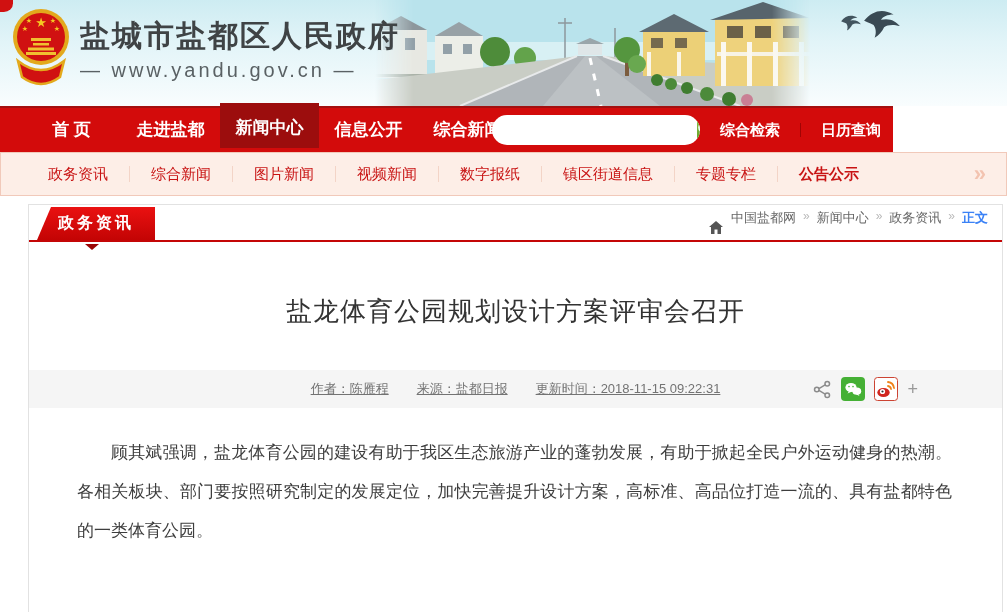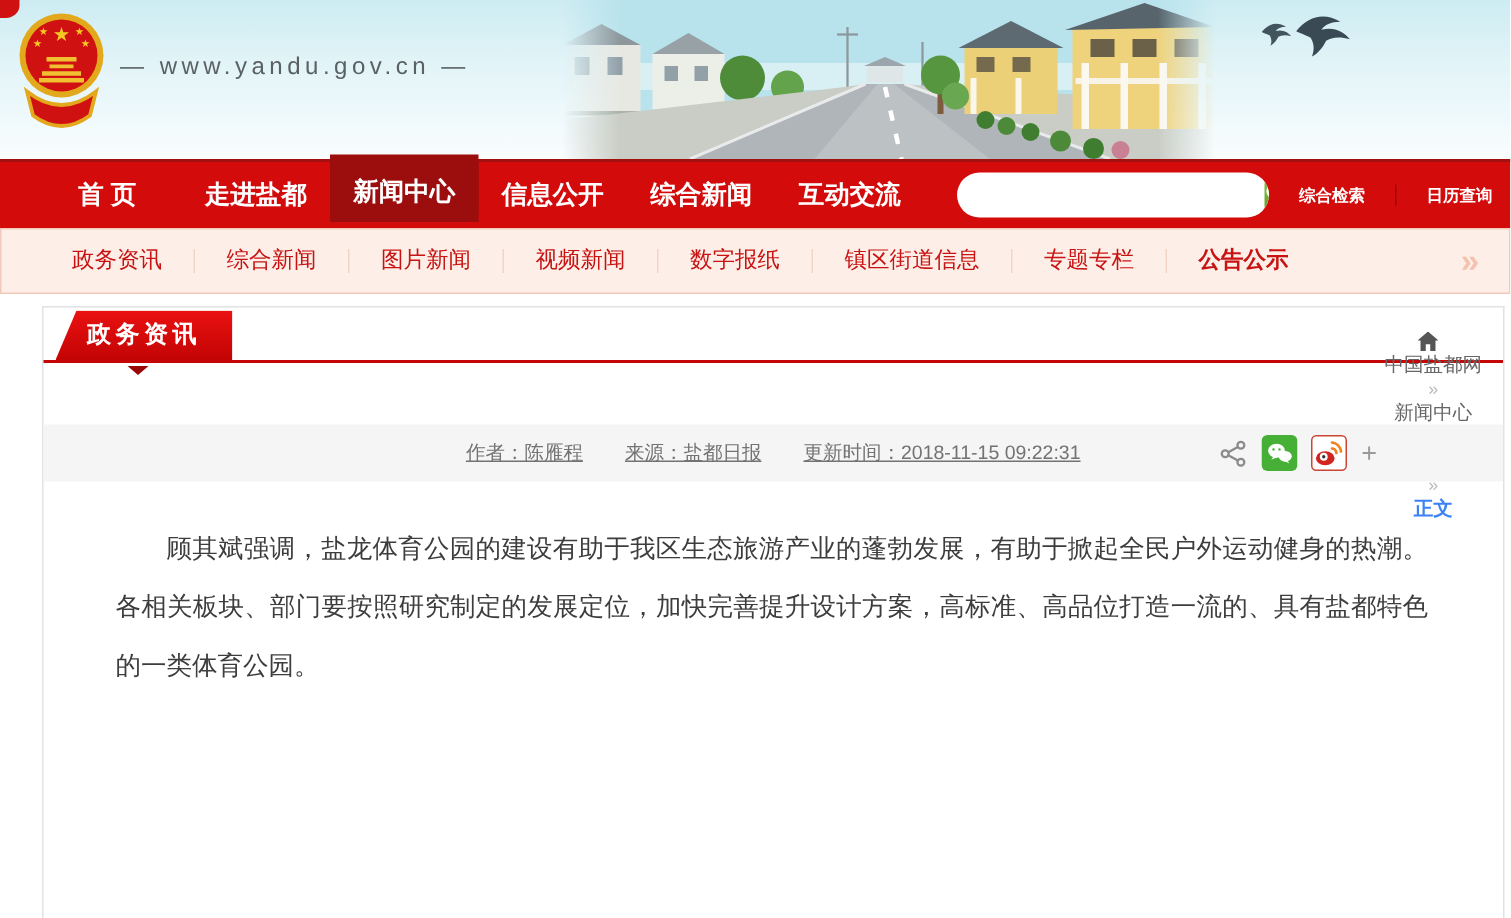--- a/index.html
+++ b/index.html
@@ -8,44 +8,44 @@
   #page { position:relative; width:1007px; height:612px; overflow:hidden; background:#fff; }
 
   
   .banner { position:absolute; left:0; top:0; width:1007px; height:106px;
     background:linear-gradient(180deg,#cdecf2 0%,#e2f4f8 40%,#f9fdfe 100%); }
   .corner-ribbon { position:absolute; left:0; top:0; width:13px; height:12px;
     background:#d01111; border-radius:0 0 70% 0; }
   .emblem { position:absolute; left:12px; top:5px; }
   .site-ident { position:absolute; left:80px; top:16px; }
   .site-name { font-size:30px; font-weight:bold; color:#3f4345; letter-spacing:2px; }
-  .site-url { margin-top:20px; font-size:16px; color:#5a6164; letter-spacing:3px; }
+  .site-url { margin-top:2px; font-size:20px; color:#5a6164; letter-spacing:3px; }
   .scene-wrap { position:absolute; left:375px; top:0; width:435px; height:106px;
     -webkit-mask-image:linear-gradient(90deg,transparent 0,#000 38px,#000 calc(100% - 38px),transparent 100%);
     mask-image:linear-gradient(90deg,transparent 0,#000 38px,#000 calc(100% - 38px),transparent 100%); }
   .bird { position:absolute; }
   .bird-big { left:862px; top:8px; }
   .bird-small { left:840px; top:14px; }
 
   
-  .mainnav { position:absolute; left:0; top:106px; width:1007px; height:46px;
+  .mainnav { position:absolute; left:0; top:106px; width:893px; height:46px;
     background:#d30b0b; border-top:2px solid #a31010; }
   .nav-items { display:flex; align-items:flex-start; margin-left:22px; height:44px; }
   .nav-item { width:99px; height:44px; line-height:44px; text-align:center;
     color:#fff; font-size:17px; font-weight:bold; cursor:pointer; }
   .nav-item.active { height:40px; line-height:40px; background:#9c0d0d; box-shadow:0 -5px 0 #9c0d0d; }
   .nav-right { position:absolute; right:12px; top:0; height:44px; display:flex; align-items:center; }
   .search-pill { display:flex; align-items:center; width:208px; height:30px; background:#fff;
     border-radius:15px; overflow:hidden; }
   .search-input { flex:1; height:28px; border:none; outline:none; padding:0 12px;
     font-size:14px; background:transparent; }
   .search-btn { width:38px; height:30px; border:none; cursor:pointer; border-radius:15px;
     background:linear-gradient(180deg,#8cc44a 0%,#5e9a24 100%); display:flex;
     align-items:center; justify-content:center; }
-  .nav-link { color:#fff; font-size:11px; font-weight:bold; margin-left:20px; cursor:pointer; }
+  .nav-link { color:#fff; font-size:15px; font-weight:bold; margin-left:20px; cursor:pointer; }
   .nav-link-divider { width:1px; height:14px; background:rgba(120,0,0,.55); margin-left:20px; }
 
   
   .subnav { position:absolute; left:0; top:152px; width:1007px; height:44px;
     background:#fdeee7; border:1px solid #f1c9ba; display:flex; align-items:center; }
   .subnav-items { display:flex; align-items:center; margin-left:26px; }
   .subnav-item { font-size:15px; color:#c81313; padding:0 21px; cursor:pointer;
     border-right:1px solid #f3d4c7; line-height:16px; }
   .subnav-item:last-child { border-right:none;font-weight:bold; }
   .subnav-more { position:absolute; right:20px; font-size:22px; font-weight:bold;
@@ -56,22 +56,22 @@
     background:#fff; border:1px solid #e2e2e2; border-bottom:none; }
   .tab-row { position:relative; height:37px; border-bottom:2px solid #c40606; }
   .section-tab { position:absolute; left:8px; bottom:0; width:118px; height:33px;
     background:linear-gradient(180deg,#ea1111,#c30404);
     clip-path:polygon(14px 0,100% 0,100% 100%,0 100%);
     color:#fff; font-size:16px; font-weight:bold; letter-spacing:3px;
     display:flex; align-items:center; justify-content:center; cursor:pointer; }
   .tab-pointer { position:absolute; left:56px; top:39px; width:0; height:0;
     border-left:7px solid transparent; border-right:7px solid transparent;
     border-top:6px solid #9a0505; }
-  .breadcrumb { position:absolute; right:14px; top:16px; height:37px; display:flex;
-    align-items:center; font-size:13px; color:#666;flex-direction:column; }
+  .breadcrumb { position:absolute; right:14px; top:4px; height:37px; display:flex;
+    font-size:13px; color:#666; }
   .crumb { cursor:pointer; }
   .crumb-sep { color:#b9b9b9; margin:0 7px; font-size:12px; }
   .crumb-current { color:#3b82f6; font-weight:bold; cursor:default; }
   .home-icon { margin-right:8px; display:flex; align-items:center; }
 
   .article-title { margin-top:52px; text-align:center; font-size:26px; color:#333;
     letter-spacing:1px; font-weight:normal; }
 
   .meta-bar { position:relative; margin-top:41px; height:38px; background:#f5f5f5;
     display:flex; align-items:center; justify-content:center; font-size:13px; color:#737373; }
@@ -183,20 +183,21 @@
         <text x="45" y="26" text-anchor="middle" font-size="7" fill="#f5c822" font-family="DejaVu Sans">★</text>
         <rect x="19" y="33" width="20" height="3" fill="#f0c030"></rect>
         <rect x="21" y="38" width="16" height="2.5" fill="#f0c030"></rect>
         <rect x="16" y="42.5" width="26" height="3" fill="#f0c030"></rect>
         <rect x="14" y="47" width="30" height="3" fill="#f0c030"></rect>
         <path d="M6 56 Q29 74 52 56 L48 72 Q29 86 10 72 Z" fill="#d01111" stroke="#e3a91c" stroke-width="2.5"></path>
       </svg>
     </div>
 
     <div class="site-ident">
+      <div class="site-name">盐城市盐都区人民政府</div>
       <div class="site-url">— www.yandu.gov.cn —</div>
     </div>
   </div>
 
   <div class="mainnav">
     <div class="nav-items">
       <div class="nav-item">首 页</div>
       <div class="nav-item">走进盐都</div>
       <div class="nav-item active">新闻中心</div>
       <div class="nav-item">信息公开</div>
@@ -249,20 +250,21 @@
         <span class="crumb">中国盐都网</span>
         <span class="crumb-sep">»</span>
         <span class="crumb">新闻中心</span>
         <span class="crumb-sep">»</span>
         <span class="crumb">政务资讯</span>
         <span class="crumb-sep">»</span>
         <span class="crumb crumb-current">正文</span>
       </div>
     </div>
 
+    <h1 class="article-title">盐龙体育公园规划设计方案评审会召开</h1>
 
     <div class="meta-bar">
       <span class="meta-seg">作者：陈雁程</span>
       <span class="meta-seg">来源：盐都日报</span>
       <span class="meta-seg">更新时间：2018-11-15 09:22:31</span>
 
       <div class="share-group">
         <span class="share-icon">
           <svg width="19" height="19" viewBox="0 0 20 20">
             <circle cx="4" cy="10" r="2.4" fill="none" stroke="#8b8b8b" stroke-width="1.6"></circle>

